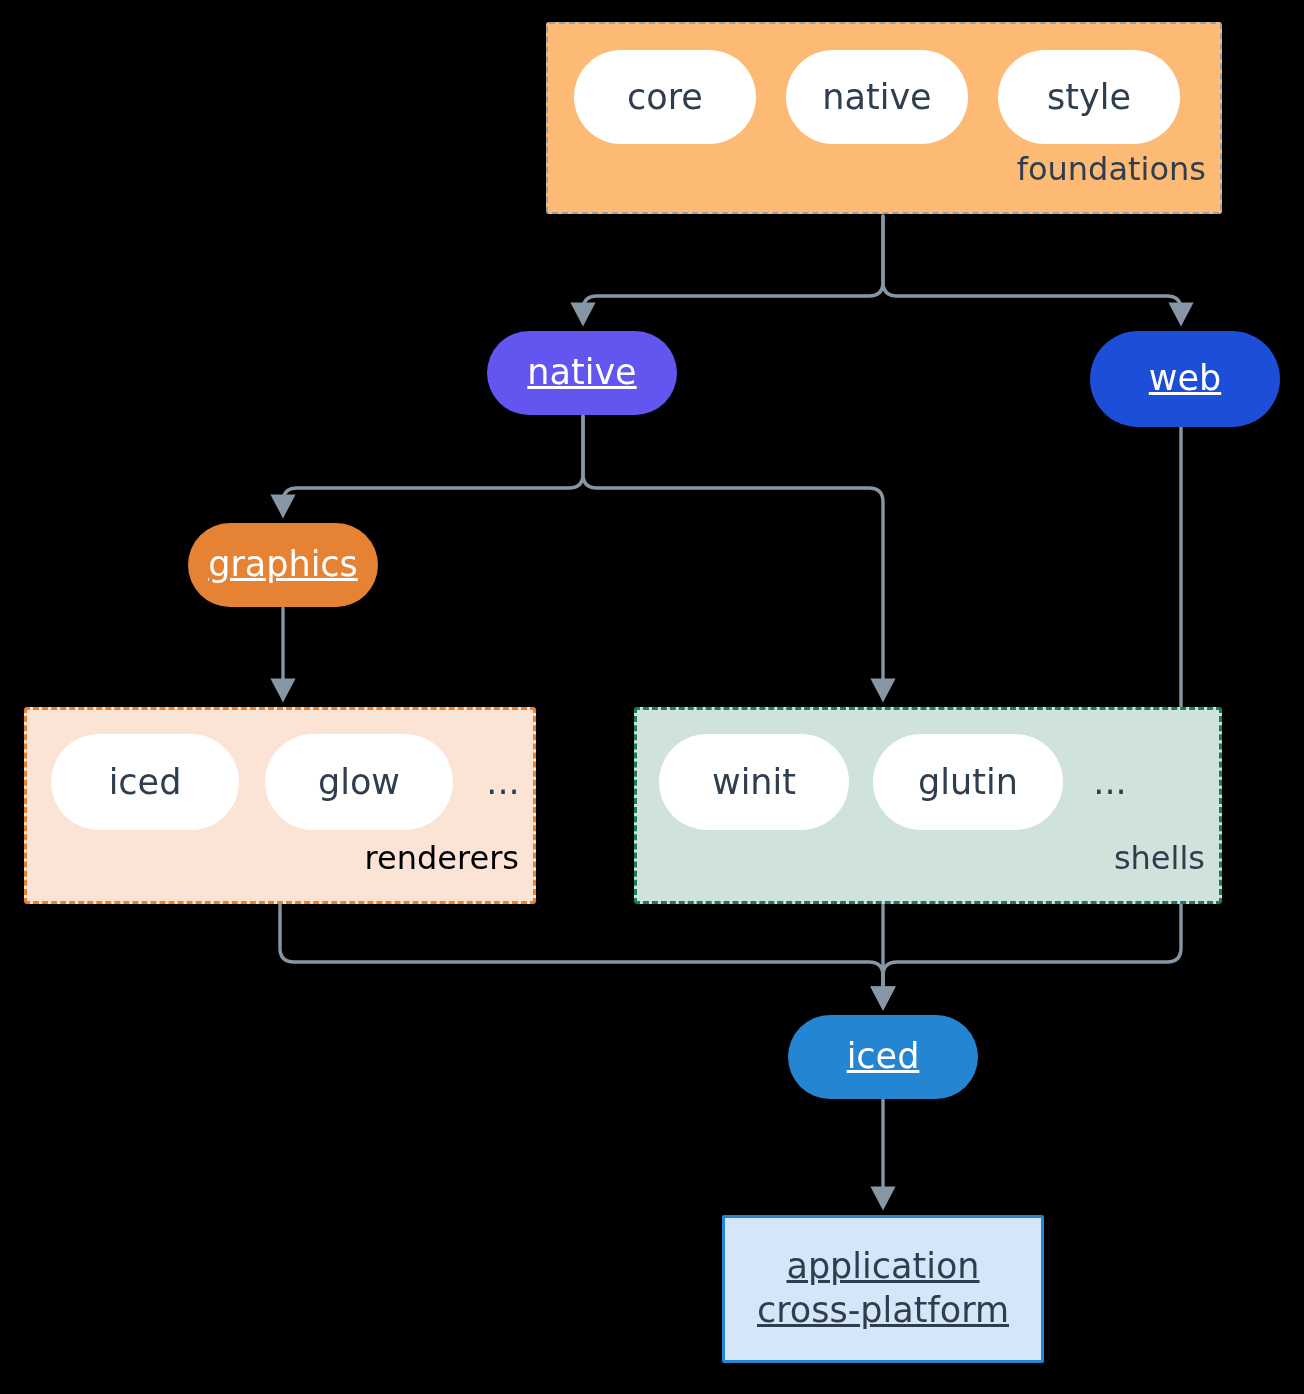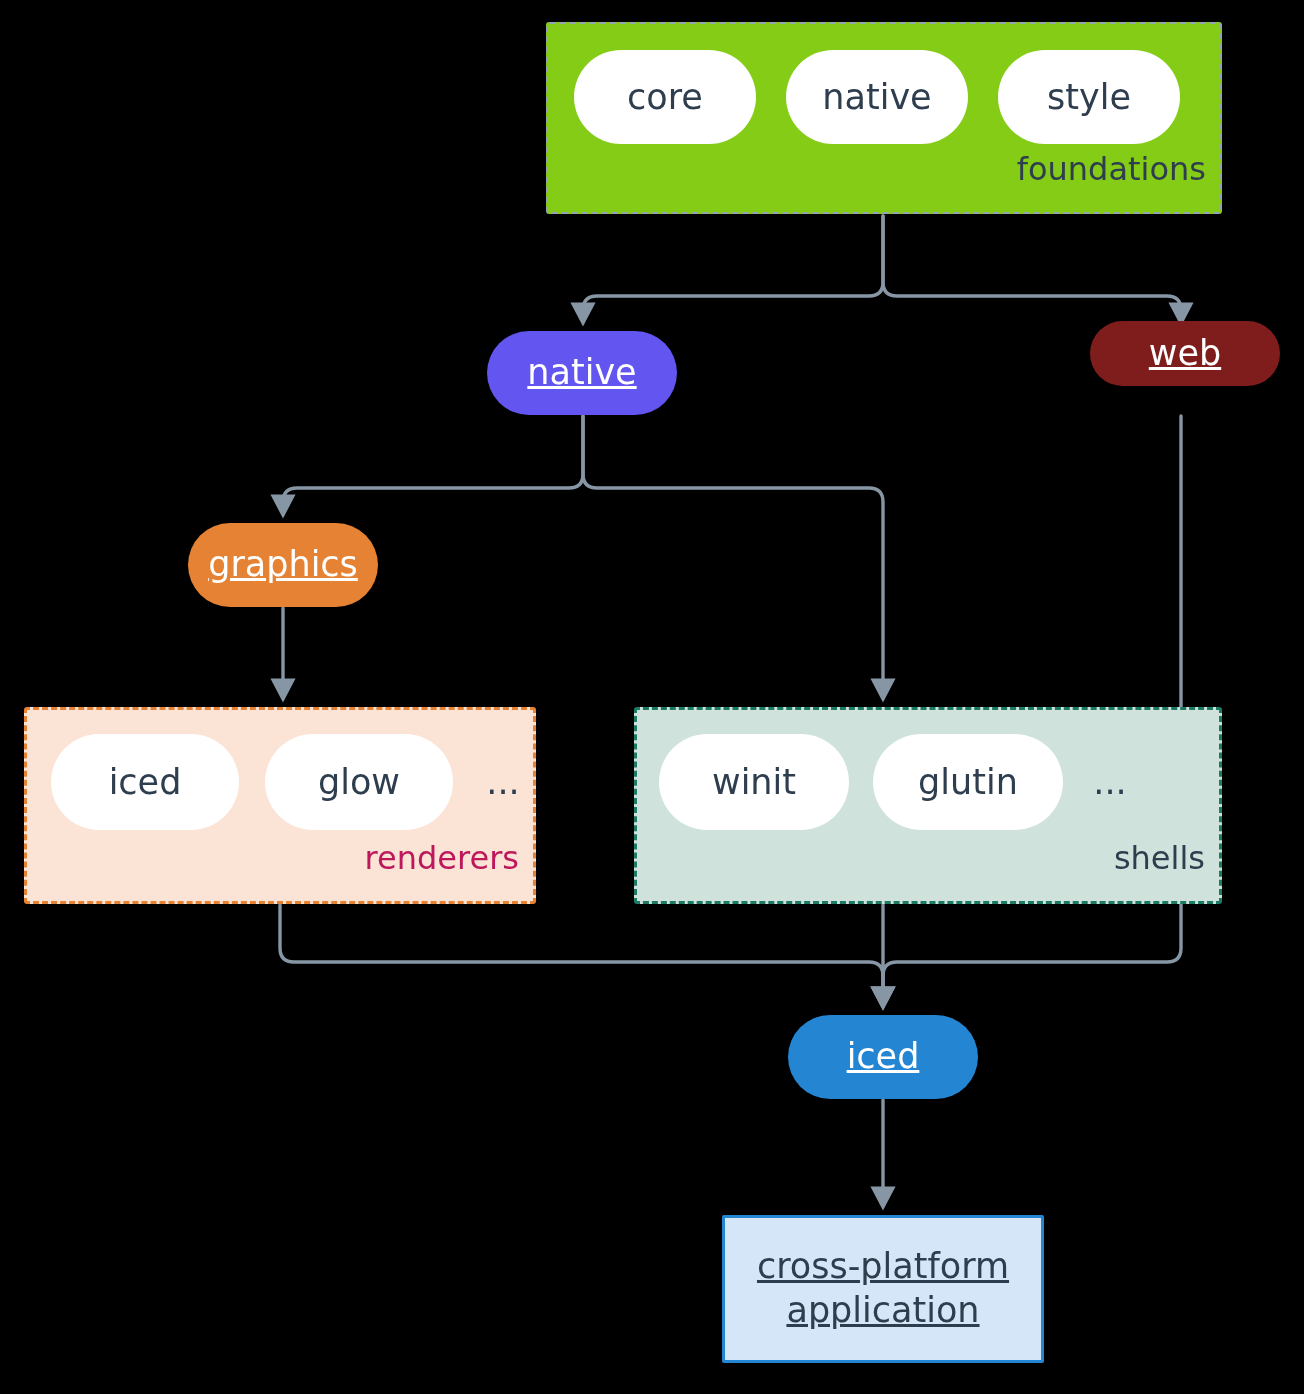--- a/index.html
+++ b/index.html
@@ -73,21 +73,21 @@
     display: flex;
     align-items: center;
     justify-content: center;
   }
   
   #group-foundations {
     left: 546px;
     top: 22px;
     width: 676px;
     height: 192px;
-    background: #84cc16;
+    background: #fdba74;
     border: 2px dashed #93a3b3;
     border-radius: 3px;
   }
   #group-foundations .group-items {
     top: 26px;
     padding-left: 26px;
     gap: 30px;
   }
   #group-foundations .chip {
     height: 94px;
@@ -106,21 +106,21 @@
   #group-renderers .group-items {
     top: 24px;
     padding-left: 24px;
     gap: 26px;
   }
   #group-renderers .chip {
     height: 96px;
     width: 188px;
   }
   #group-renderers .ellipsis { height: 96px; width: 48px; }
-  #group-renderers .group-label { color: #be185d; }
+  #group-renderers .group-label { color: #000000; }
   
   #group-shells {
     left: 634px;
     top: 707px;
     width: 588px;
     height: 197px;
     background: #cfe2db;
     border: 3px dashed #1d7a64;
     border-radius: 3px;
   }
@@ -142,24 +142,24 @@
   }
   #node-native {
     left: 487px;
     top: 331px;
     width: 190px;
     height: 84px;
     background: #6255f0;
   }
   #node-web {
     left: 1090px;
-    top: 321px;
-    width: 190px;
-    height: 65px;
-    background: #7f1d1d;
+    top: 331px;
+    width: 190px;
+    height: 96px;
+    background: #1d4ed8;
   }
   #node-graphics {
     left: 188px;
     top: 523px;
     width: 190px;
     height: 84px;
     background: #e58234;
   }
   #node-iced {
     left: 788px;
@@ -253,17 +253,17 @@
       <div class="ellipsis">...</div>
     </div>
     <div class="group-label">shells</div>
   </div>
 
   <div class="node pill" id="node-iced">
     <span>iced</span>
   </div>
 
   <div class="node" id="node-application">
+    <span class="app-line">application</span>
     <span class="app-line">cross-platform</span>
-    <span class="app-line">application</span>
   </div>
 
 </div>
 
 </body></html>

